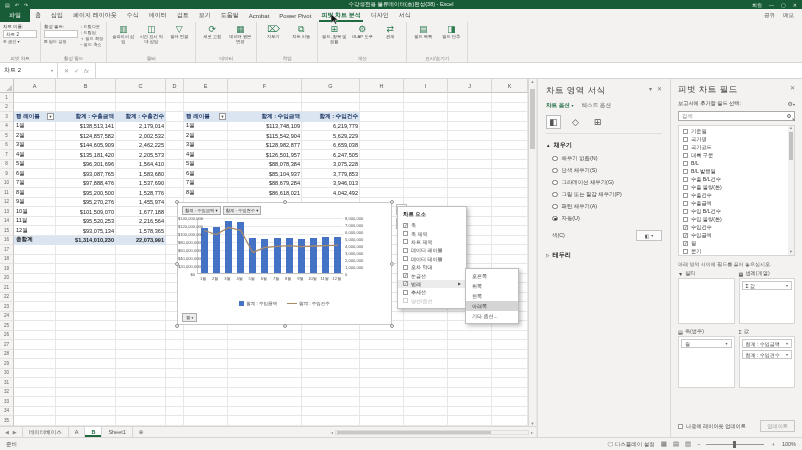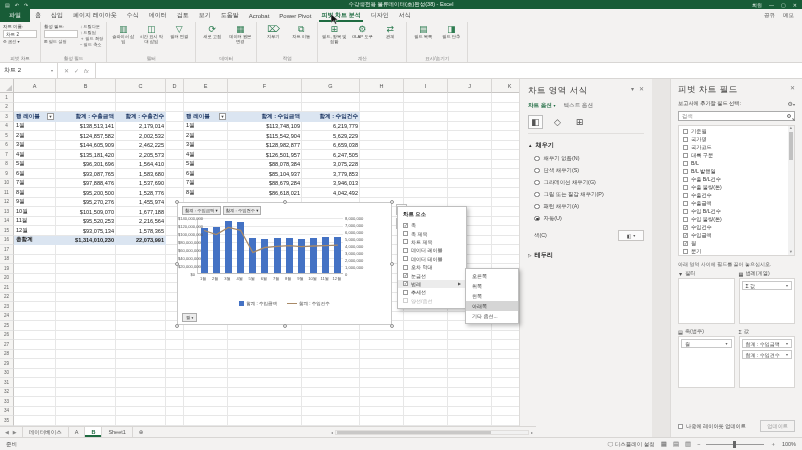--- a/index.html
+++ b/index.html
@@ -75,21 +75,21 @@
 .mitem.hov{background:#ECECEC}
 .mitem.dis{color:#ABABAB}
 .cb{width:5px;height:5px;border:1px solid #9A9A9A;background:#fff;font-size:4.6px;line-height:4.6px;text-align:center;color:#333;flex:none}
 .dis .cb{border-color:#CFCFCF}
 .marrow{margin-left:auto;font-size:4px;color:#555}
 .submenu{position:absolute;left:465px;top:268px;width:54px;background:#fff;border:1px solid #BEBEBE;box-shadow:2px 2px 4px rgba(0,0,0,.25);padding:2px 0;font-size:5px;z-index:31;color:#333}
 .sitem{height:10px;display:flex;align-items:center;padding:0 6px}
 .sitem.hl{background:#D5D5D5}
 
 .pane{position:absolute;top:79px;height:358px;background:#F3F2F1;border-left:1px solid #DDDBD9;padding:6px 8px;color:#444}
-.fmtpane{left:519px;width:133px}
+.fmtpane{left:537px;width:133px}
 .fldpane{left:670px;width:132px;padding:5px 7px}
 .pane-head{display:flex;align-items:flex-start}
 .pane-title{font-size:8.5px;color:#3B3A39;letter-spacing:.5px}
 .pane-x{margin-left:auto;display:flex;gap:5px;color:#7A7A7A;font-size:6px}
 .fp-tabs{margin-top:5px;font-size:5.6px;display:flex;gap:8px}
 .fp-tab-on{color:#1E6B41;font-weight:bold}
 .fp-tab-off{color:#666}
 .fp-icons{display:flex;gap:7px;margin-top:5px;padding-bottom:4px;border-bottom:1px solid #E1DFDD;align-items:center}
 .fpicon{width:15px;height:14px;display:flex;align-items:center;justify-content:center;font-size:9px;color:#555}
 .fpicon.sel{border:1px solid #BDBDBD;background:#FBFBFB}

